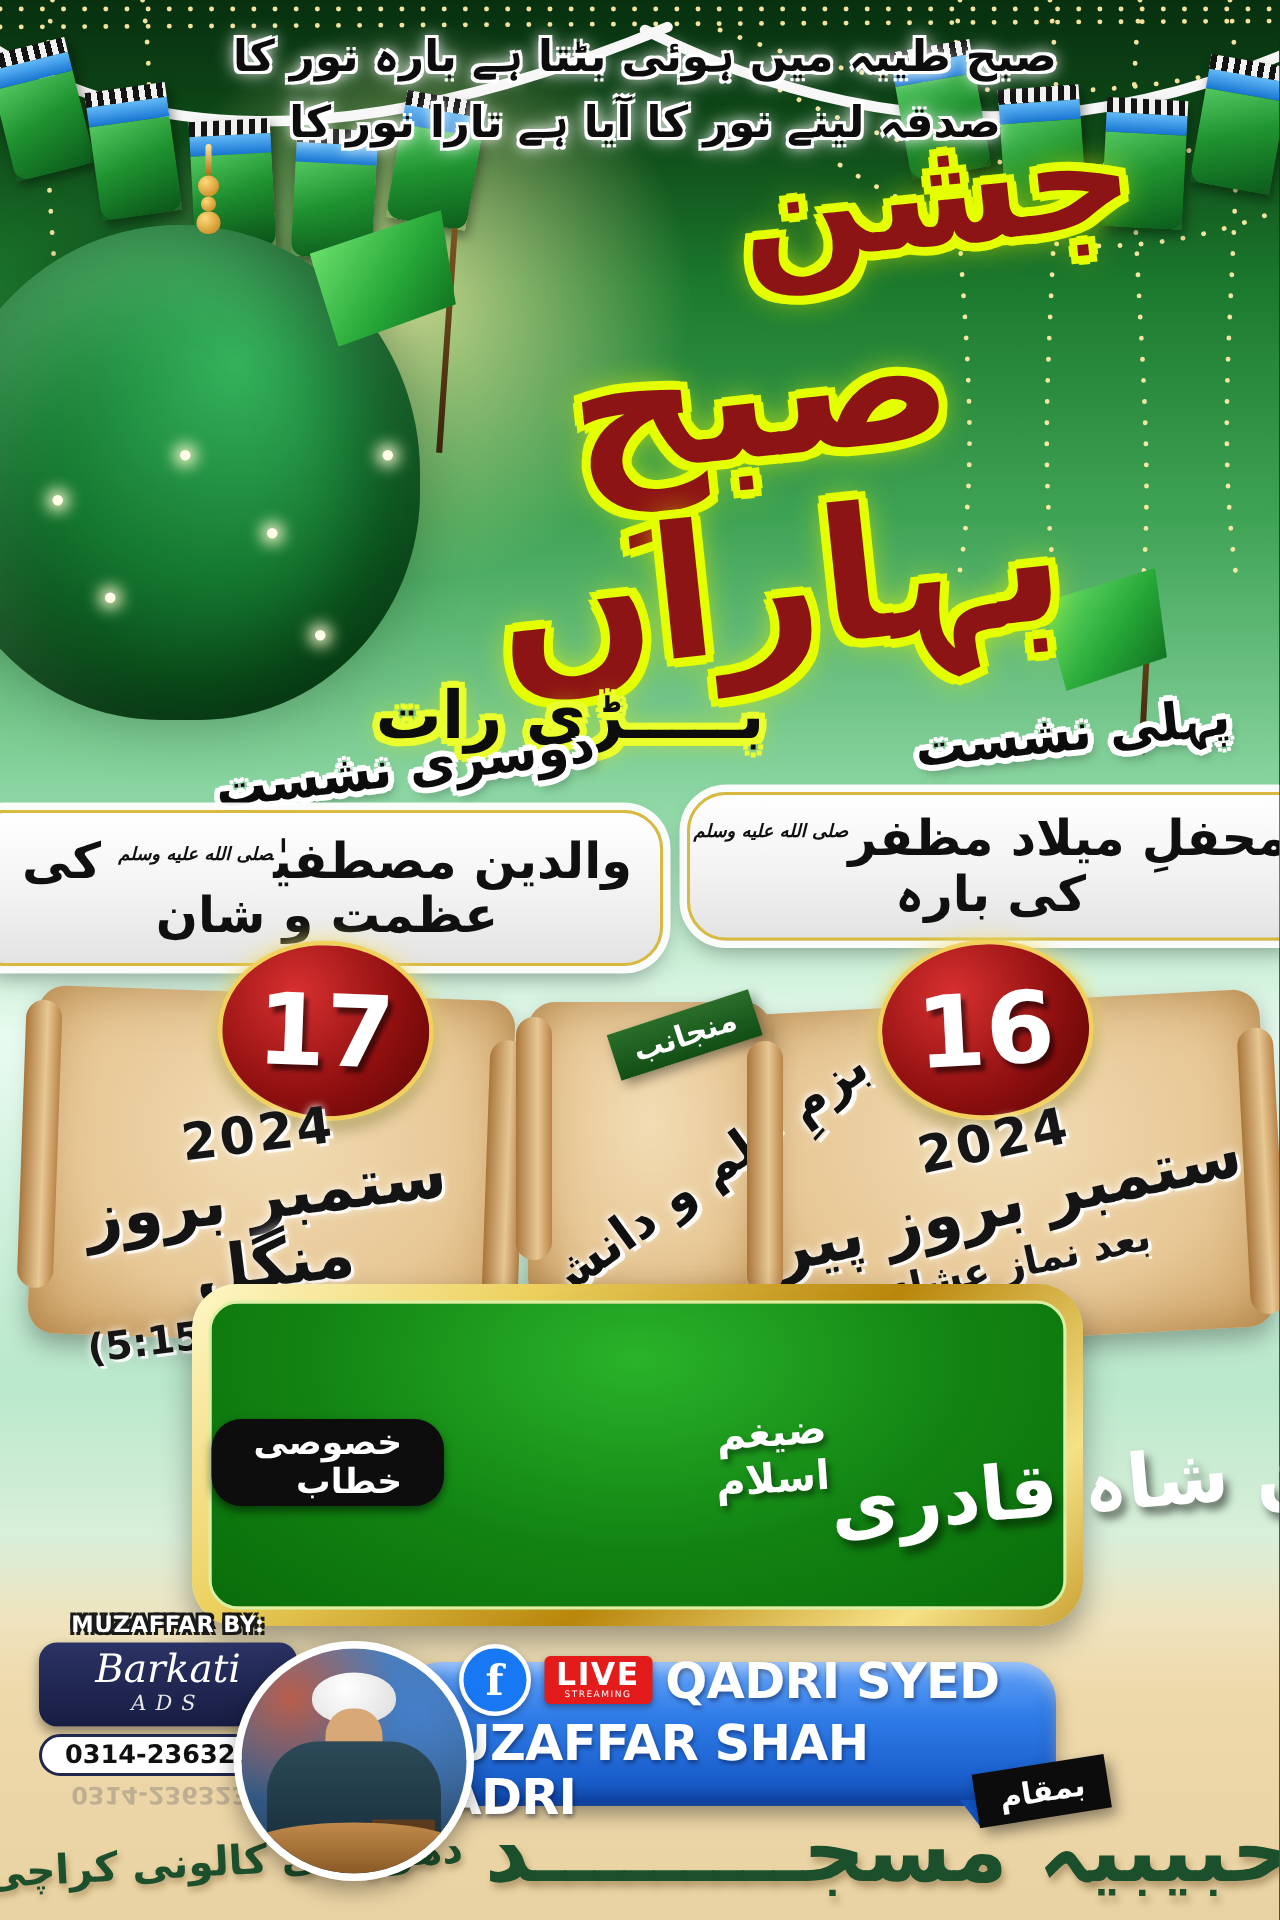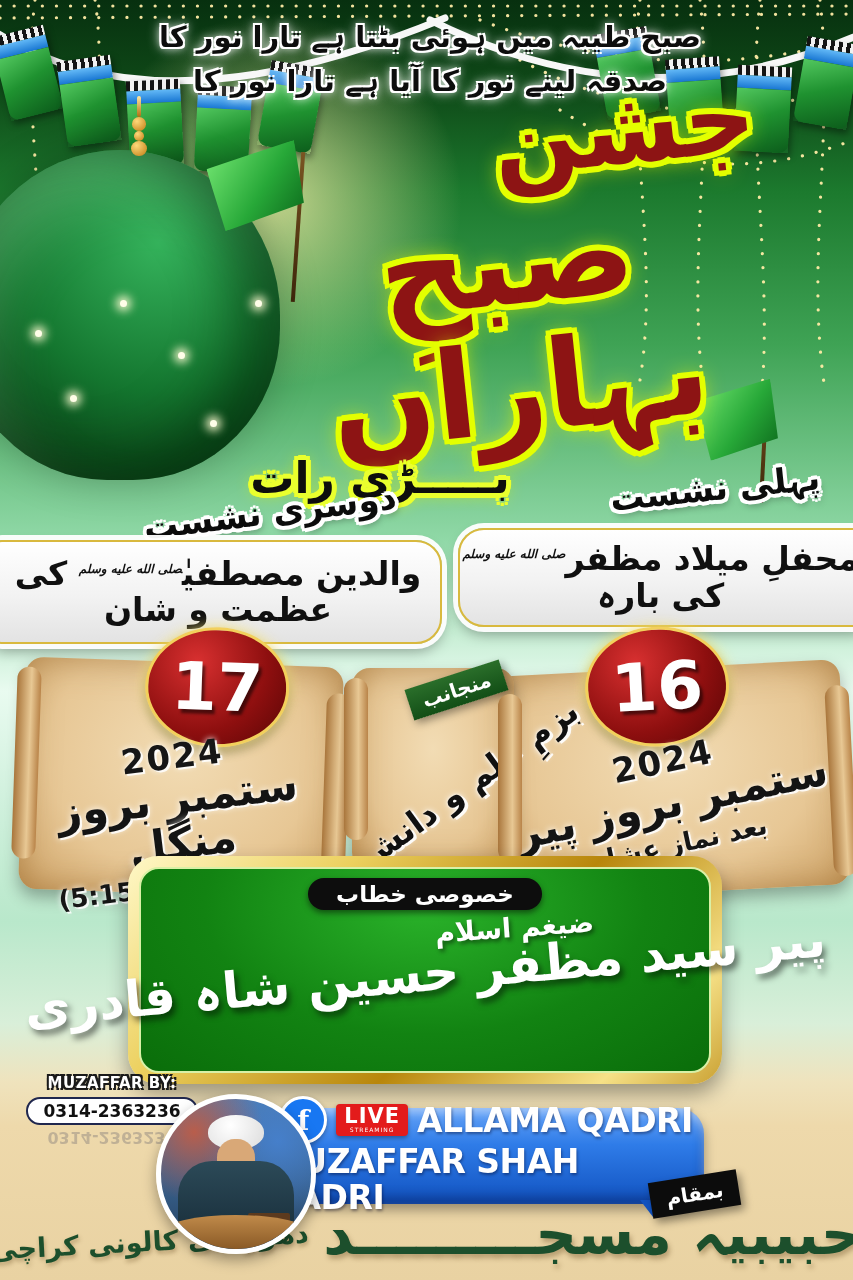--- a/index.html
+++ b/index.html
@@ -82,21 +82,21 @@
   .org-tag{background:linear-gradient(180deg,#2a6e2a,#124e16);color:#fff;font-size:20px;font-weight:bold;
     padding:4px 14px;transform:rotate(-18deg);box-shadow:2px 4px 8px rgba(0,0,0,.4);}
   .org-name{font-size:33px;font-weight:bold;color:#101010;transform:rotate(-36deg);white-space:nowrap;
     text-shadow:0 0 7px #fff,0 0 3px #fff,2px 3px 0 rgba(255,255,255,.9);}
   
   .gold-frame{left:128px;top:856px;width:594px;height:228px;border-radius:30px;padding:11px;
     background:linear-gradient(135deg,#fff8c8 0%,#ecd05e 28%,#b8860b 58%,#f6e187 85%,#caa133 100%);
     box-shadow:0 10px 20px rgba(0,0,0,.35);box-sizing:border-box;}
   .green-inner{width:100%;height:100%;border-radius:20px;border:2px solid #d9f0a6;box-sizing:border-box;
     background:radial-gradient(ellipse at 50% 18%,#2ab32a,#128312 55%,#0a6d0a 100%);
-    display:flex;flex-direction:column;align-items:center;}
+    display:flex;flex-direction:row;align-items:center;}
   .tag-pill{margin-top:9px;background:#0d0d0d;color:#fff;font-size:23px;font-weight:bold;
     padding:3px 28px;border-radius:20px;box-shadow:0 3px 6px rgba(0,0,0,.5);}
   .pre-title{margin-top:2px;margin-left:180px;font-size:27px;font-weight:bold;color:#fff;
     transform:rotate(-4deg);text-shadow:2px 3px 4px rgba(0,0,0,.45);}
   .speaker-name{margin-top:2px;font-size:50px;font-weight:bold;color:#fff;white-space:nowrap;
     transform:rotate(-5deg);text-shadow:3px 5px 6px rgba(0,0,0,.5);}
   
   .designer{left:26px;top:1074px;width:172px;text-align:center;}
   .designer-heading{font-size:15px;font-weight:bold;color:#fff;letter-spacing:.5px;
     text-shadow:-2px -2px 0 #1a1a1a,2px -2px 0 #1a1a1a,-2px 2px 0 #1a1a1a,2px 2px 0 #1a1a1a;}
@@ -239,21 +239,21 @@
   <div class="abs gflag" style="left:700px;top:386px;width:78px;height:68px;transform:rotate(-12deg);"></div>
 
   <div class="abs spark" style="left:178px;top:352px;"></div>
   <div class="abs spark" style="left:120px;top:300px;"></div>
   <div class="abs spark" style="left:210px;top:420px;"></div>
   <div class="abs spark" style="left:70px;top:395px;"></div>
   <div class="abs spark" style="left:255px;top:300px;"></div>
   <div class="abs spark" style="left:35px;top:330px;"></div>
 
   <div class="abs couplet rtl">
-    <div>صبح طیبہ میں ہوئی بٹتا ہے تارا نور کا</div>
+    <div>صبح طیبہ میں ہوئی بٹتا ہے بارہ نور کا</div>
     <div>صدقہ لینے نور کا آیا ہے تارا نور کا</div>
   </div>
 
   <div class="abs title-wrap rtl maroon-glow">
     <span class="title-top">جشن</span>
     <span class="title-main">صبحِ بہاراں</span>
   </div>
   <div class="abs subtitle rtl">بـــــڑی رات</div>
 
   <div class="abs session-label bw rtl" style="left:600px;top:468px;width:230px;transform:rotate(-6deg);">پہلی نشست</div>
@@ -302,41 +302,45 @@
   <div class="abs gold-frame">
     <div class="green-inner">
       <div class="tag-pill rtl">خصوصی خطاب</div>
       <div class="pre-title rtl">ضیغم اسلام</div>
       <div class="speaker-name rtl">پیر سید مظفر حسین شاہ قادری</div>
     </div>
   </div>
 
   <div class="abs designer">
     <div class="designer-heading">MUZAFFAR BY:</div>
+    <div class="designer-box">
+      <div class="designer-brand">Barkati</div>
+      <div class="designer-sub">ADS</div>
+    </div>
     <div class="designer-phone">0314-2363236</div>
     <div class="designer-reflect">0314-2363236</div>
   </div>
 
   <div class="abs photo">
     <div class="turban"></div>
     <div class="face"></div>
     <div class="beard"></div>
     <div class="body-robe"></div>
     <div class="book"></div>
     <div class="desk"></div>
   </div>
 
   <div class="abs live-pill">
     <div class="live-row">
       <div class="fb-circle">f</div>
       <div class="live-badge">
         <div class="live-word">LIVE</div>
         <div class="streaming-word">STREAMING</div>
       </div>
-      <div class="live-name">ALLAMA QADRI</div>
+      <div class="live-name">QADRI SYED</div>
     </div>
     <div class="live-name">MUZAFFAR SHAH QADRI</div>
   </div>
   <div class="abs pill-tail"></div>
 
   <div class="abs venue-tag rtl">بمقام</div>
   <div class="abs venue-line rtl">
     <span class="venue-masjid">حبیبیہ مسجـــــــــد</span>
     <span class="venue-address">دھوراجی کالونی کراچی</span>
   </div>

